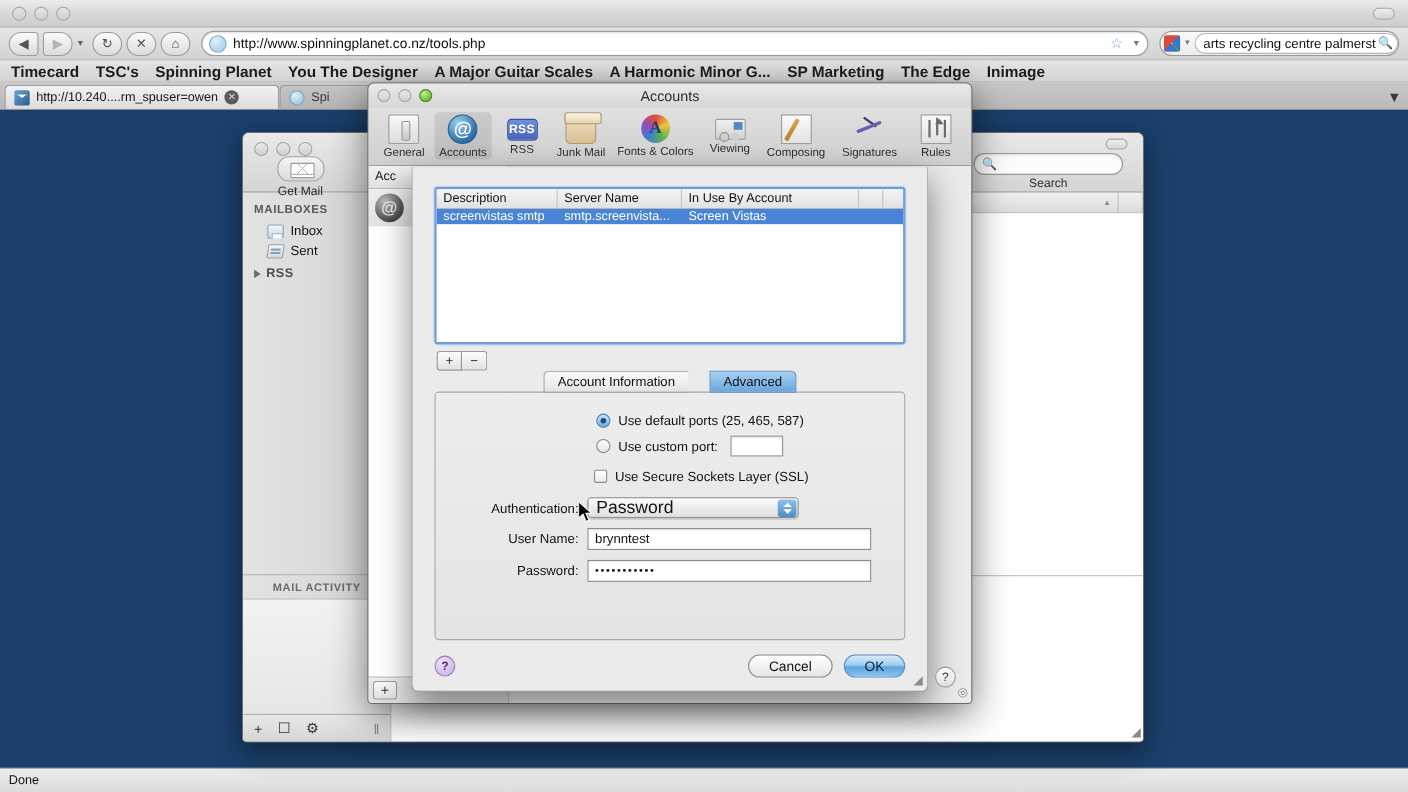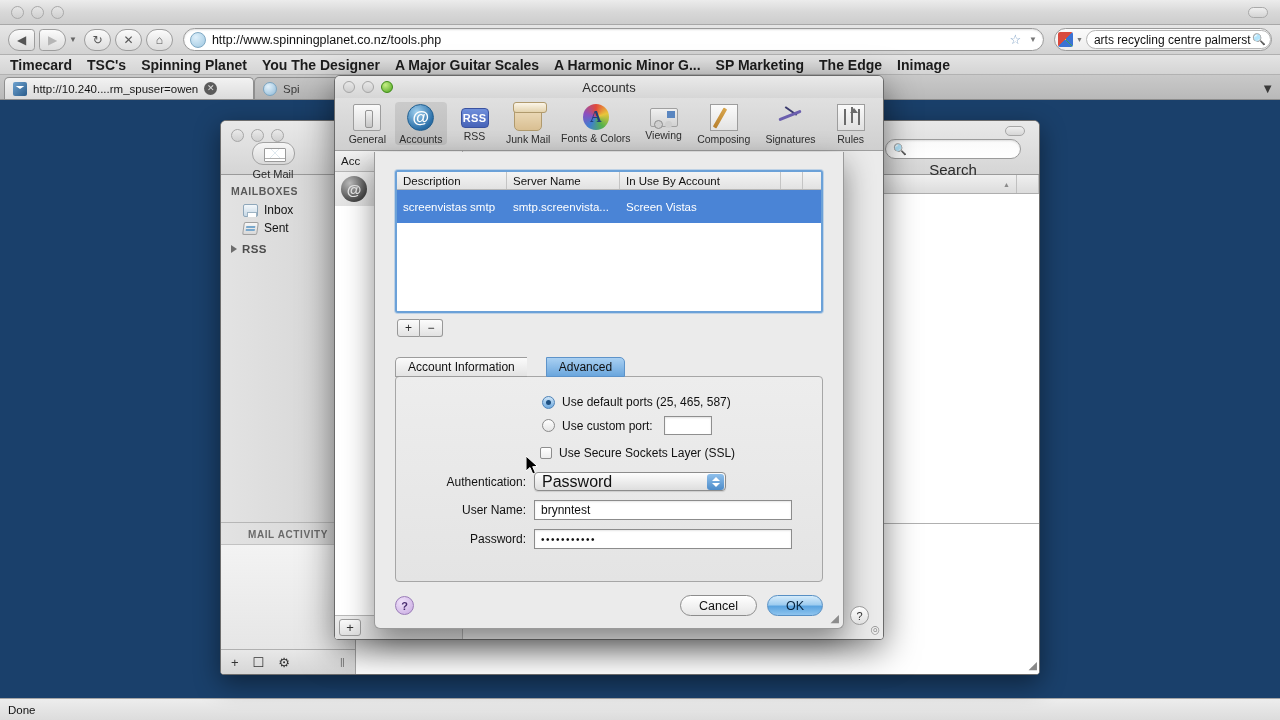--- a/index.html
+++ b/index.html
@@ -181,21 +181,21 @@
     position: absolute; right: 18px; top: 18px; width: 136px;
     display: flex; flex-direction: column; align-items: center;
   }
   .mw-sfield {
     width: 136px; height: 20px; border-radius: 10px; border: 1px solid #9b9b9b;
     background: linear-gradient(to bottom,#fafafa,#ffffff);
     display: flex; align-items: center; padding-left: 7px;
     box-shadow: inset 0 1px 2px rgba(0,0,0,.12);
   }
   .mw-smag { font-size: 11px; color: #333; }
-  .mw-slabel { font-size: 15px; color: #2b2b2b; margin-top: 2px; }
+  .mw-slabel { font-size: 11px; color: #2b2b2b; margin-top: 2px; }
   .mw-minimize {
     position: absolute; right: 14px; top: 5px; width: 20px; height: 10px;
     border-radius: 5px; border: 1px solid #a6a6a6;
     background: linear-gradient(to bottom,#efefef,#d6d6d6);
   }
   .mw-body { flex: 1; display: flex; overflow: hidden; }
   .mw-sidebar {
     width: 135px; flex: 0 0 135px;
     background: linear-gradient(to right,#e3e3e3,#d4d4d4);
     border-right: 1px solid #a8a8a8;
@@ -377,34 +377,34 @@
     background: #fff; overflow: hidden; display: flex; flex-direction: column;
     box-shadow: 0 0 0 1px rgba(120,170,220,.4);
   }
   .st-head {
     height: 18px; flex: 0 0 18px; display: flex;
     background: linear-gradient(to bottom,#f4f4f4,#e2e2e2);
     border-bottom: 1px solid #b6b6b6; font-size: 11.5px; color: #111;
   }
   .st-th { padding-left: 6px; display: flex; align-items: center;
            border-right: 1px solid #c4c4c4; height: 100%; }
-  .st-row { height: 33px; display: flex; font-size: 11.5px; }
+  .st-row { height: 14px; display: flex; font-size: 11.5px; }
   .st-row.selected { background: #4a84d6; color: #fff; }
   .st-td { padding-left: 6px; display: flex; align-items: center; height: 100%;
            white-space: nowrap; overflow: hidden; }
   .st-body { flex: 1; background: #fff; }
 
   .sheet-pm { display: flex; gap: 0; margin: 6px 0 0 2px; }
   .pm-btn { width: 23px; height: 18px; border: 1px solid #989898;
     background: linear-gradient(to bottom,#fcfcfc,#e2e2e2);
     font-size: 12px; color: #2a2a2a; display: flex; align-items: center; justify-content: center; }
   .pm-btn.left { border-radius: 3px 0 0 3px; }
   .pm-btn.right { border-radius: 0 3px 3px 0; border-left: none; }
 
-  .tabs-row { display: flex; margin-top: 20px; position: relative; z-index: 3; gap: 19px; }
+  .tabs-row { display: flex; justify-content: center; margin-top: 0; position: relative; z-index: 3; gap: 19px; }
   .ptab {
     height: 20px; padding: 0 12px; display: flex; align-items: center;
     font-size: 12px; color: #111; border: 1px solid #9c9c9c;
     background: linear-gradient(to bottom,#fbfbfb,#e3e3e3);
   }
   .ptab.left { border-radius: 5px 0 0 0; border-right: none; }
   .ptab.right { border-radius: 0 5px 0 0;
     background: linear-gradient(to bottom,#a9d0f2,#6aa6dd); border-color:#5d93c9; }
   .tabpanel {
     flex: 1; margin-top: -1px; border: 1px solid #a6a6a6; border-radius: 4px;

